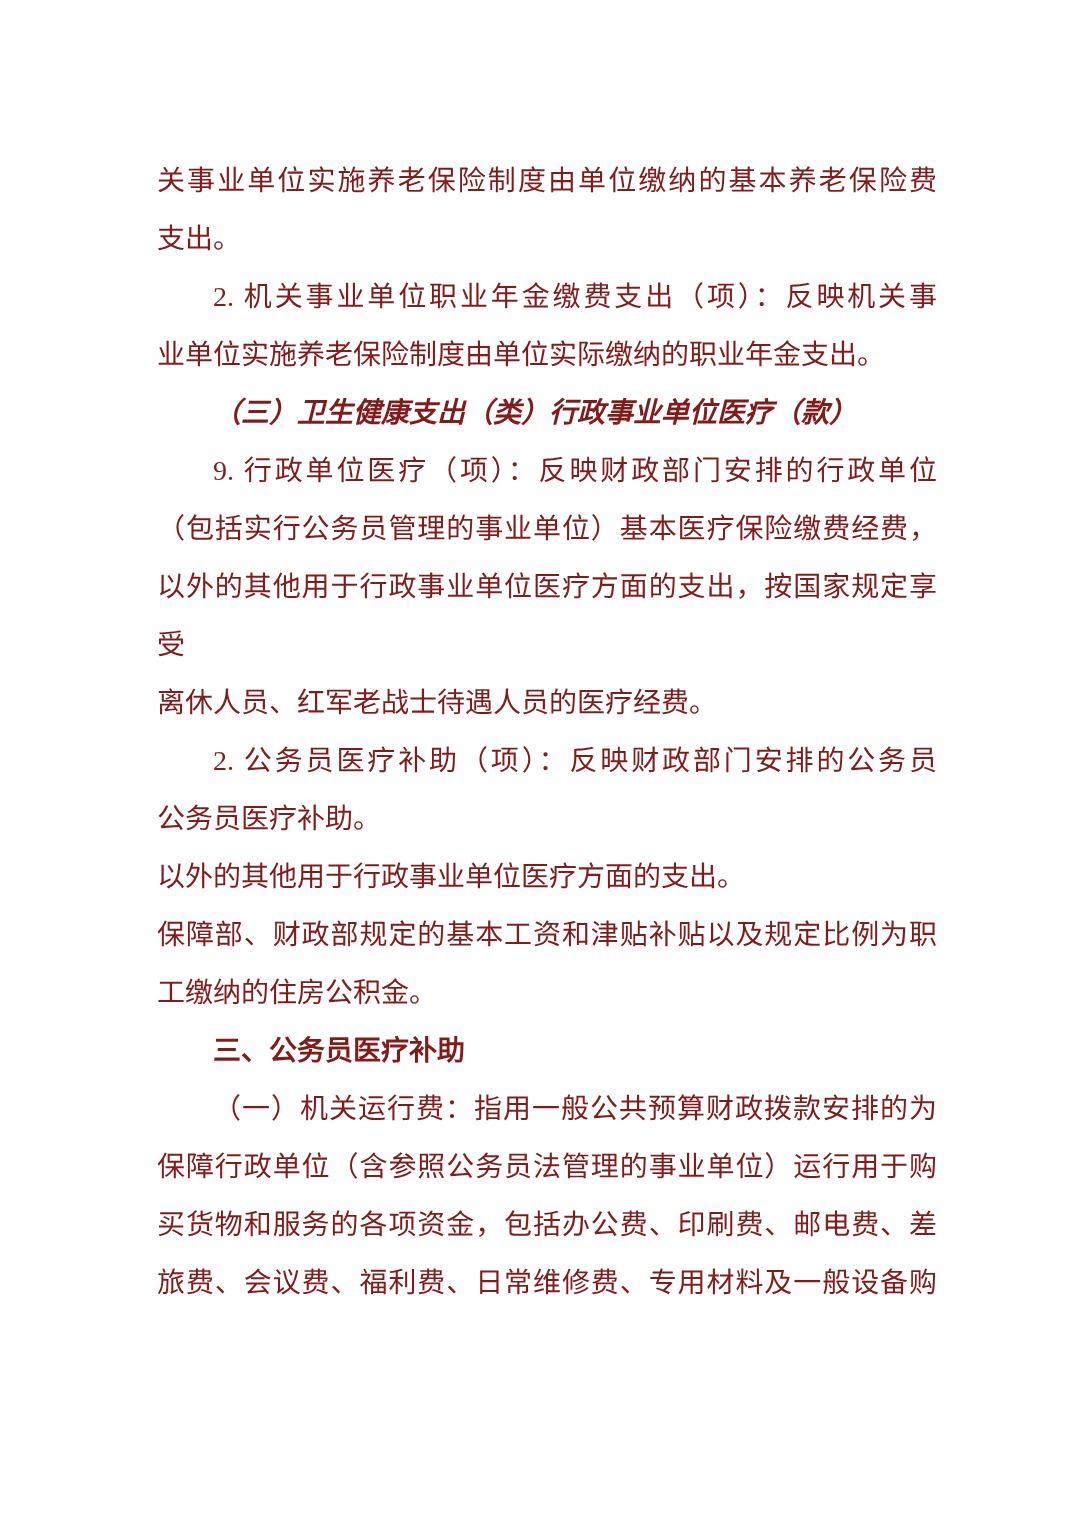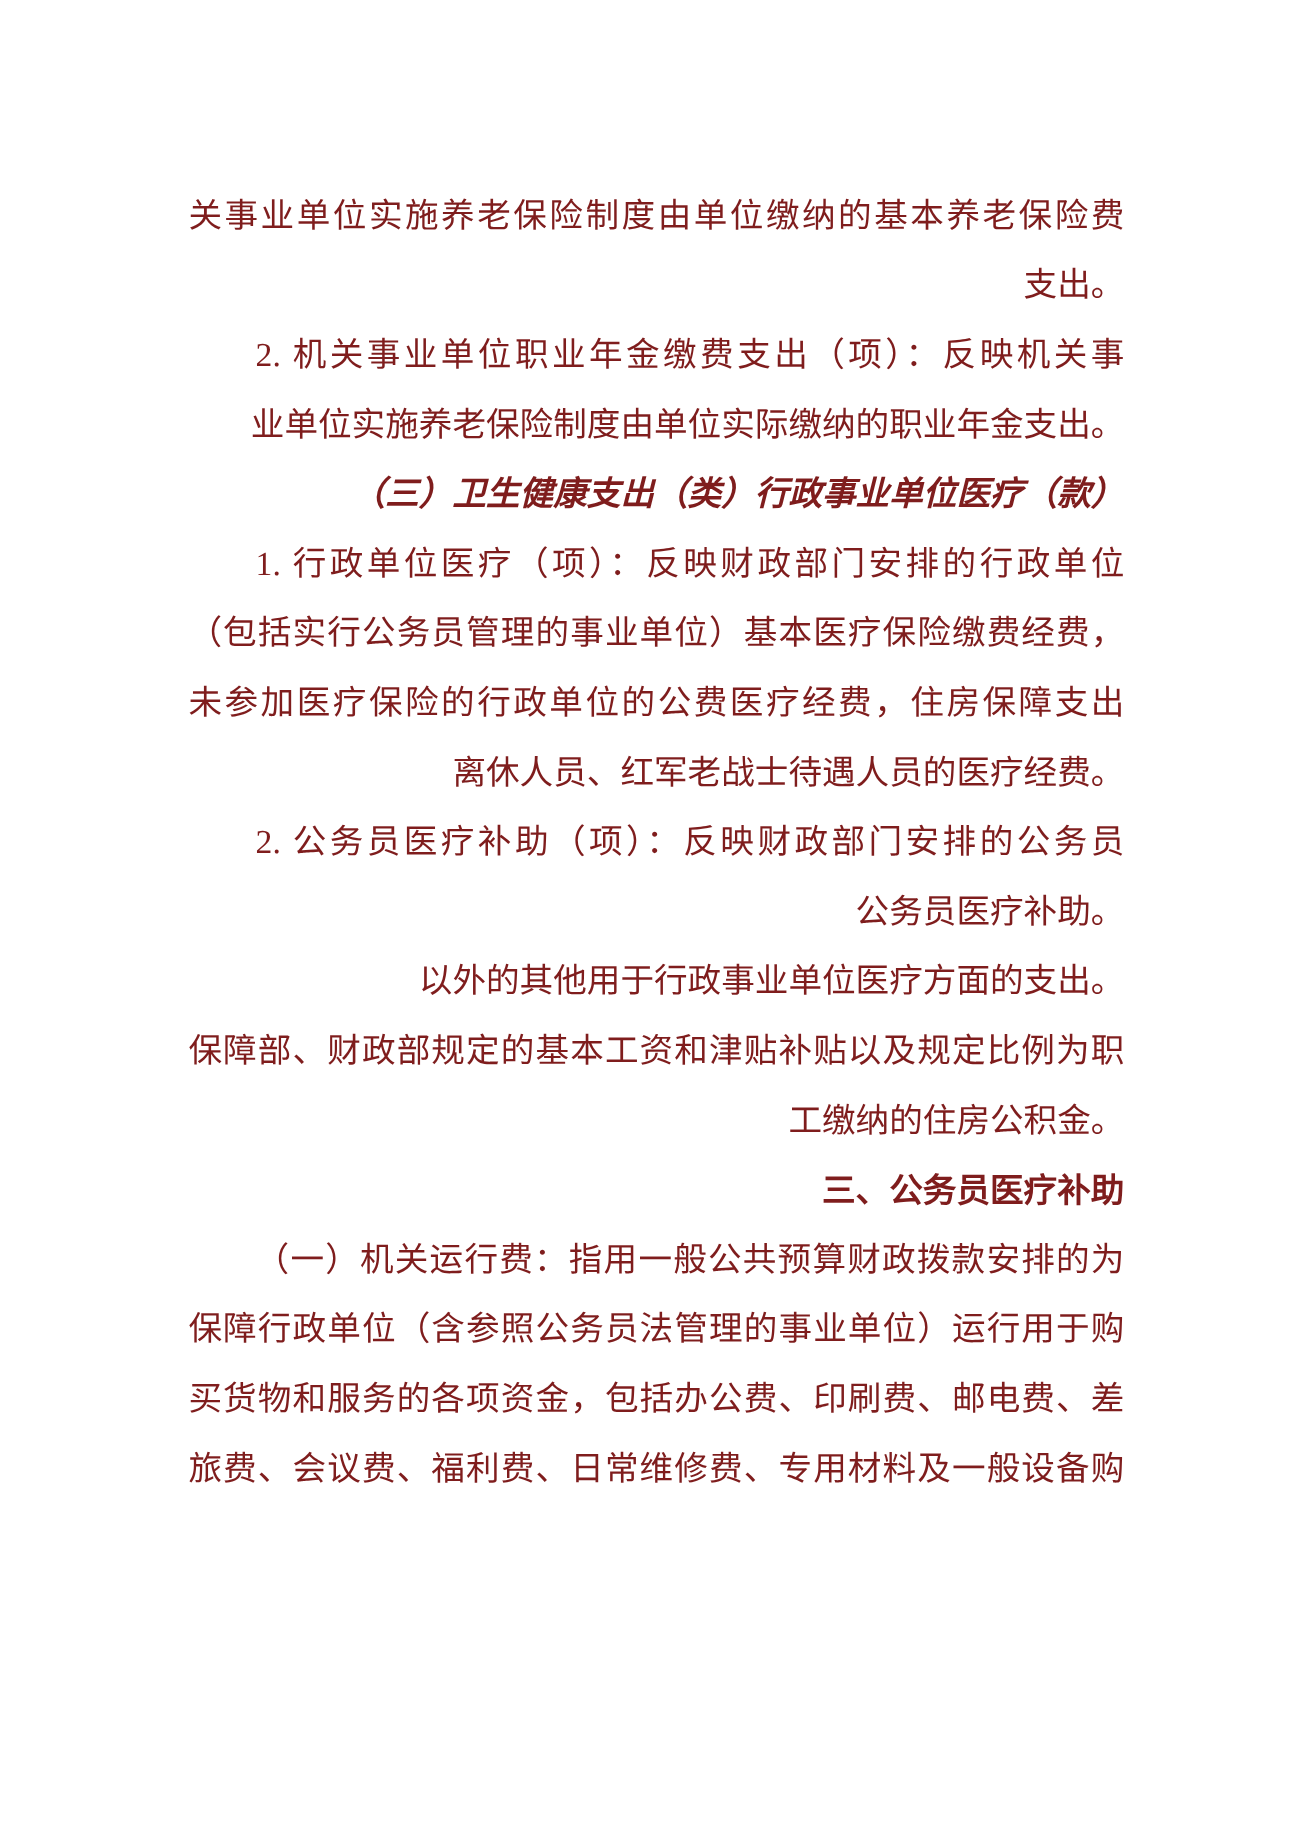--- a/index.html
+++ b/index.html
@@ -19,21 +19,21 @@
     position: absolute;
     left: 157px;
     top: 152px;
     width: 780px;
     font-family: "Liberation Serif", "DejaVu Serif", serif;
     font-size: 28px;
     line-height: 58px;
   }
   .line {
     min-height: 58px;
-    text-align: right;
+    text-align: left;
   }
   .line.indent {
     text-indent: 2em;
   }
   .line.just {
     text-align: justify;
     text-align-last: justify;
   }
   
   .line.kai-bold {
@@ -52,23 +52,23 @@
 </head>
 <body>
 
 <div class="page">
   <div class="content" id="content">
       <div class="line just">关事业单位实施养老保险制度由单位缴纳的基本养老保险费</div>
       <div class="line">支出。</div>
       <div class="line indent just">2. 机关事业单位职业年金缴费支出（项）：反映机关事</div>
       <div class="line">业单位实施养老保险制度由单位实际缴纳的职业年金支出。</div>
       <div class="line kai-bold indent">（三）卫生健康支出（类）行政事业单位医疗（款）</div>
-      <div class="line indent just">1. 行政单位医疗（项）：反映财政部门安排的行政单位</div>
+      <div class="line indent just">9. 行政单位医疗（项）：反映财政部门安排的行政单位</div>
       <div class="line just">（包括实行公务员管理的事业单位）基本医疗保险缴费经费，</div>
-      <div class="line just">未参加医疗保险的行政单位的公费医疗经费，住房保障支出</div>
+      <div class="line just">以外的其他用于行政事业单位医疗方面的支出，按国家规定享受</div>
       <div class="line">离休人员、红军老战士待遇人员的医疗经费。</div>
       <div class="line indent just">2. 公务员医疗补助（项）：反映财政部门安排的公务员</div>
       <div class="line">公务员医疗补助。</div>
       <div class="line">以外的其他用于行政事业单位医疗方面的支出。</div>
       <div class="line just">保障部、财政部规定的基本工资和津贴补贴以及规定比例为职</div>
       <div class="line">工缴纳的住房公积金。</div>
       <div class="line hei-bold indent">三、公务员医疗补助</div>
       <div class="line indent just"><span class="term-bold">（一）机关运行费：</span><span>指用一般公共预算财政拨款安排的为</span></div>
       <div class="line just">保障行政单位（含参照公务员法管理的事业单位）运行用于购</div>
       <div class="line just">买货物和服务的各项资金，包括办公费、印刷费、邮电费、差</div>

